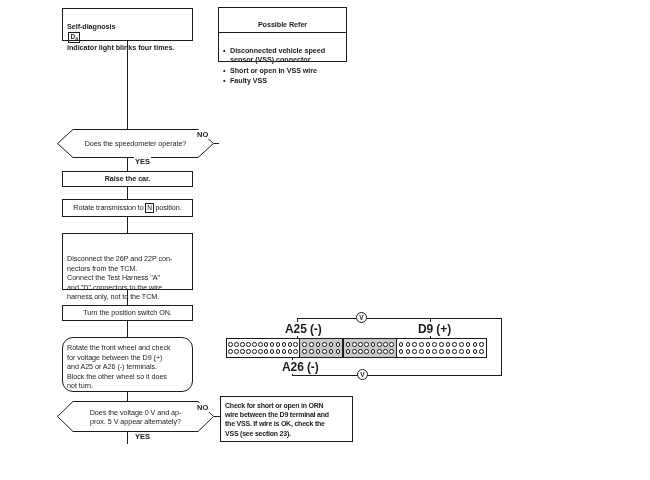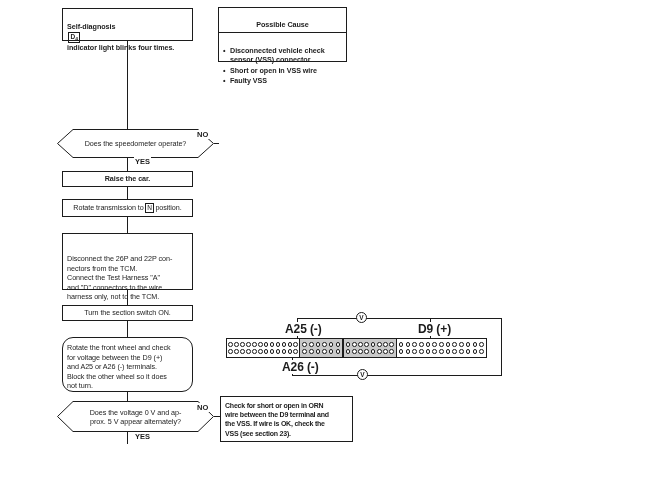--- a/index.html
+++ b/index.html
@@ -57,22 +57,22 @@
 
 <div id="canvas">
 
   <div class="box bold" style="left:62px;top:8px;width:131px;height:33px;">
     <span>Self-diagnosis</span>
     <span class="sym"><span>D</span><sub>4</sub></span>
     <span>indicator light blinks four times.</span>
   </div>
 
   <div class="box" style="left:218px;top:7px;width:129px;height:55px;padding:0;">
-    <div class="pc-header">Possible Cause</div>
-    <div class="pc-body"><div class="pc-item"><span class="dot">•</span><span class="txt">Disconnected vehicle check
+    <div class="pc-header">Possible Refer</div>
+    <div class="pc-body"><div class="pc-item"><span class="dot">•</span><span class="txt">Disconnected vehicle speed
 sensor (VSS) connector</span></div><div class="pc-item"><span class="dot">•</span><span class="txt">Short or open in VSS wire</span></div><div class="pc-item"><span class="dot">•</span><span class="txt">Faulty VSS</span></div></div>
   </div>
 
   <div class="vline" style="left:127px;top:41px;height:88px;"></div>
 
   <div class="diamond" style="left:57px;top:129px;width:157px;height:29px;">
     <svg width="157" height="29" viewBox="0 0 157 29">
       <polygon points="0.5,14.5 16,0.5 141,0.5 156.5,14.5 141,28.5 16,28.5" fill="#ffffff" stroke="#1c1c1c" stroke-width="1"></polygon>
     </svg>
     <div class="dtext">Does the speedometer operate?</div>
@@ -97,21 +97,21 @@
   <div class="vline" style="left:127px;top:217px;height:16px;"></div>
 
   <div class="box" style="left:62px;top:233px;width:131px;height:57px;padding:20px 4px;">Disconnect the 26P and 22P con-
 nectors from the TCM.
 Connect the Test Harness "A"
 and "D" connectors to the wire
 harness only, not to the TCM.</div>
 
   <div class="vline" style="left:127px;top:290px;height:15px;"></div>
 
-  <div class="box center" style="left:62px;top:305px;width:131px;height:16px;">Turn the section switch ON.</div>
+  <div class="box center" style="left:62px;top:305px;width:131px;height:16px;">Turn the position switch ON.</div>
 
   <div class="vline" style="left:127px;top:321px;height:16px;"></div>
 
   <div class="box" style="left:62px;top:337px;width:131px;height:55px;padding:5px 4px;border-radius:11px;">Rotate the front wheel and check
 for voltage between the D9 (+)
 and A25 or A26 (-) terminals.
 Block the other wheel so it does
 not turn.</div>
 
   <div class="vline" style="left:127px;top:392px;height:9px;"></div>

